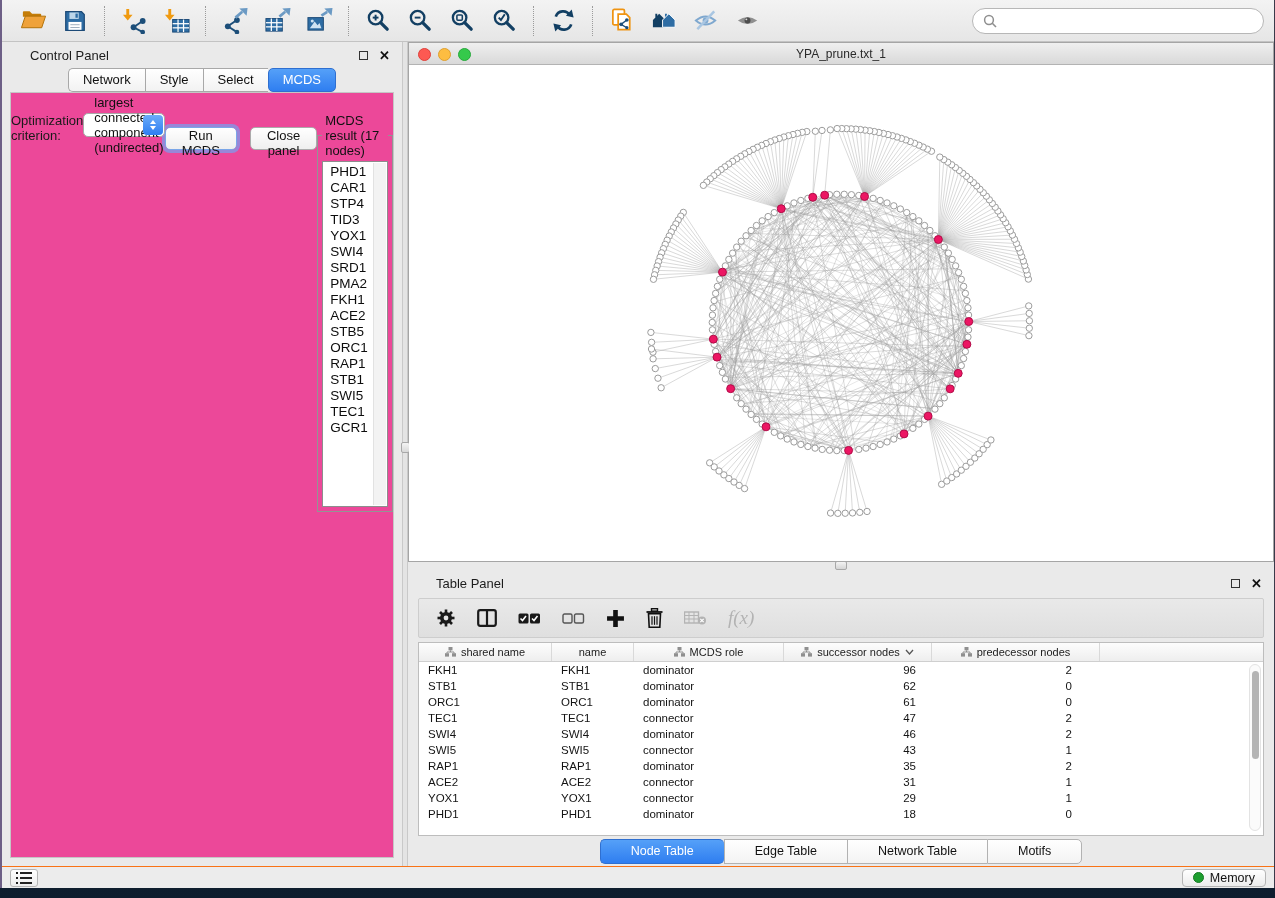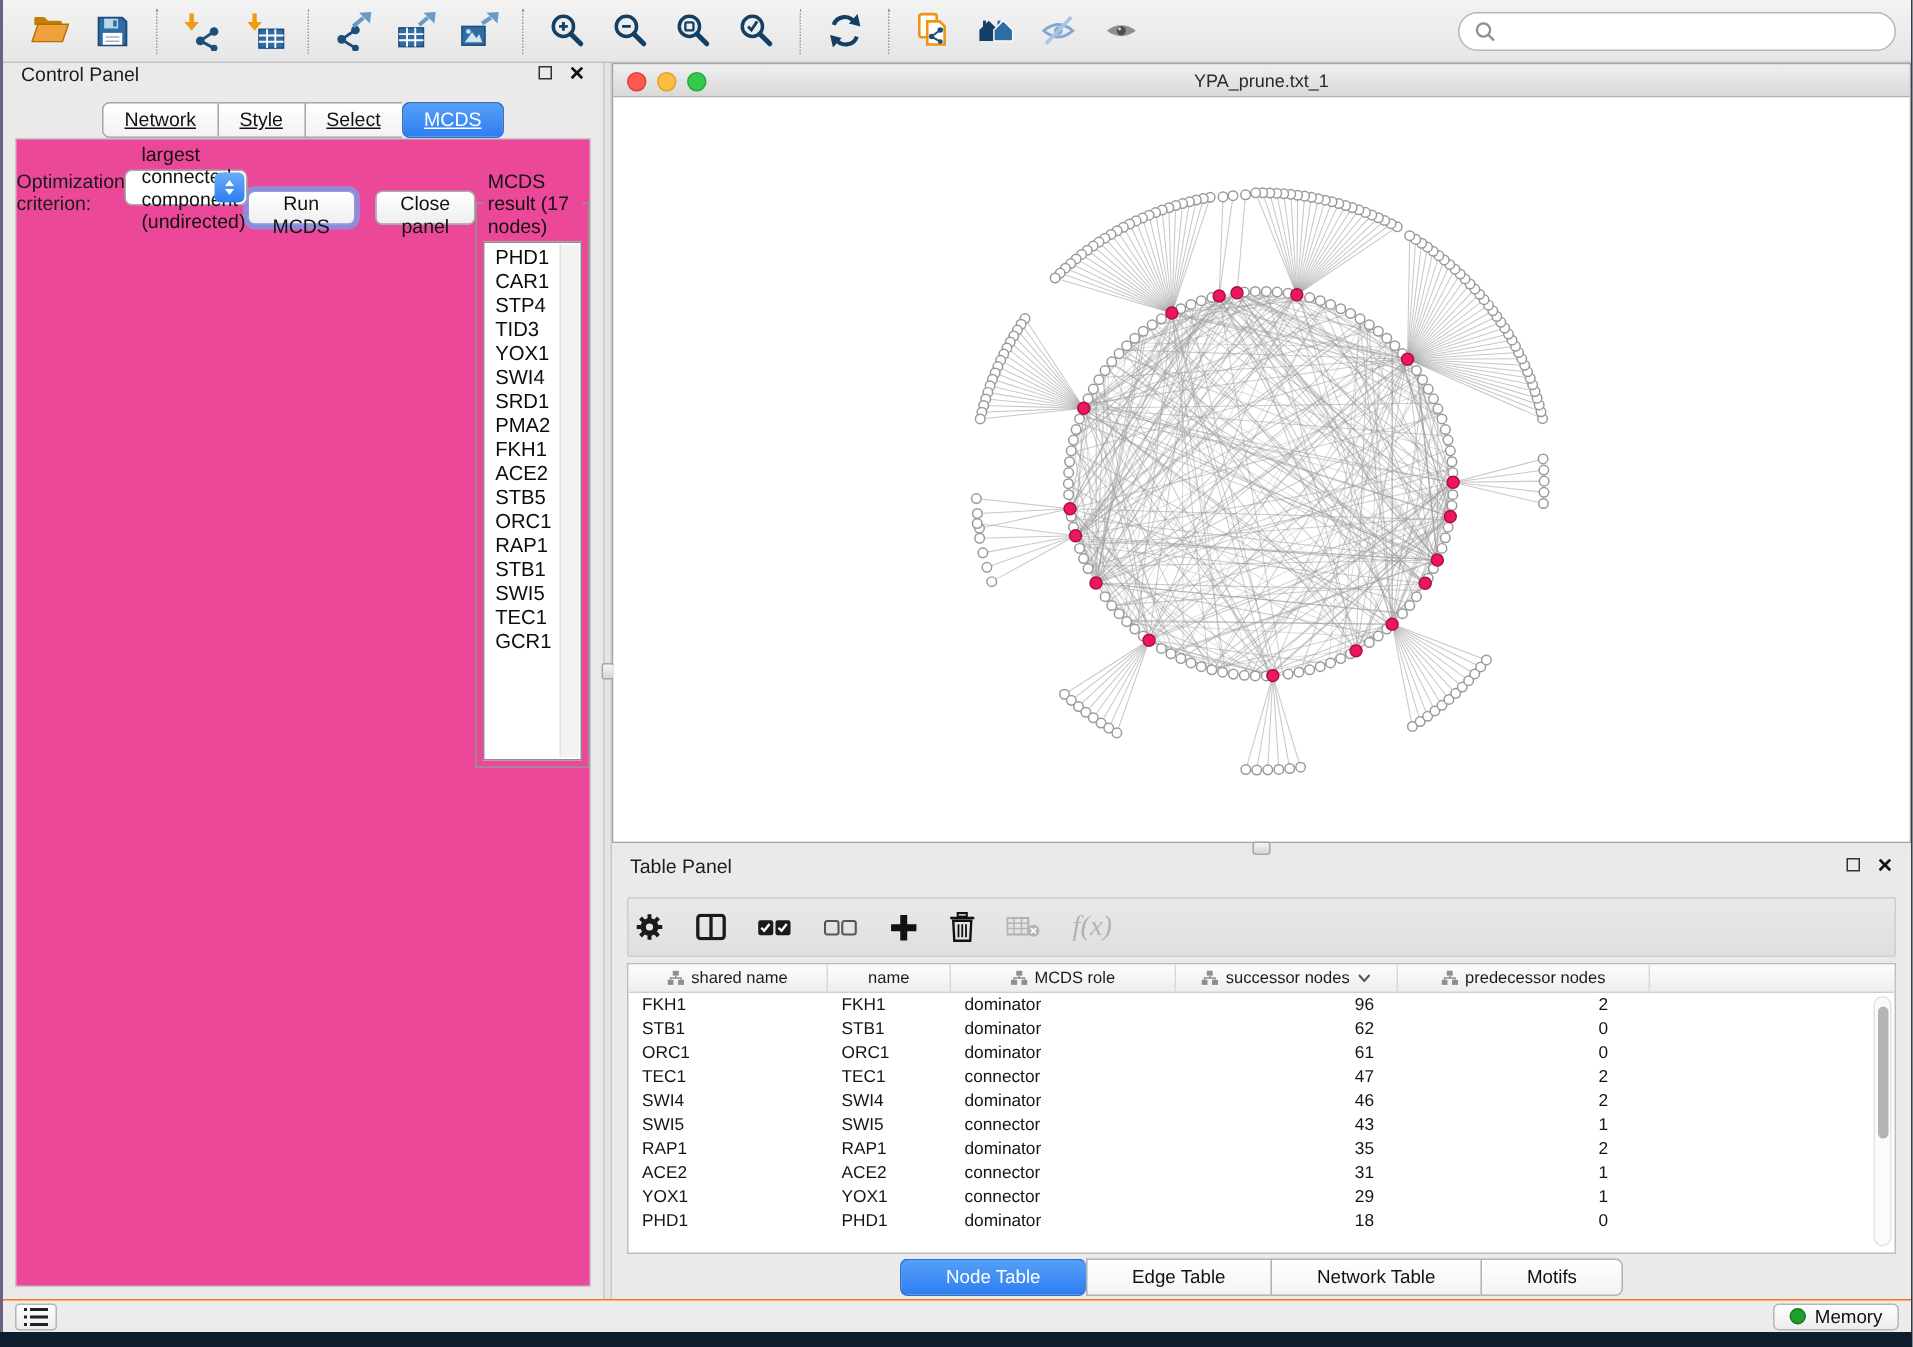--- a/index.html
+++ b/index.html
@@ -27,30 +27,30 @@
     margin-left:auto; width:292px; height:26px; background:#fff;
     border:1px solid #b7b7b7; border-radius:13px; display:flex; align-items:center; padding:0 10px; gap:6px;
   }
   .search input { border:none; outline:none; flex:1; font-size:12px; font-family:"Liberation Sans",sans-serif; background:transparent; color:#333; }
 
   
   .main { flex:1; display:flex; min-height:0; }
 
   
   .cpanel { width:400px; flex:0 0 400px; display:flex; flex-direction:column; background:#eaeaea; }
-  .phead { height:26px; flex:0 0 26px; display:flex; align-items:flex-start; padding:0 12px; }
+  .phead { height:26px; flex:0 0 26px; display:flex; align-items:center; padding:0 12px;margin-left:16px; }
   .phead .ptitle { font-size:13px; color:#1c1c1c; }
   .phead .hicons { margin-left:auto; display:flex; align-items:center; gap:11px; }
   .floatbox { width:9px; height:9px; border:1.5px solid #333; display:inline-block; }
   .closex { font-size:13px; font-weight:bold; color:#111; line-height:1; }
 
   .tabsrow { height:24px; flex:0 0 24px; display:flex; justify-content:center; align-items:flex-end; }
   .ctab {
     font-size:13px; color:#111; padding:3px 14px 4px; background:linear-gradient(#ffffff,#f2f2f2);
-    border:1px solid #a8a8a8; border-right:none; cursor:default;text-decoration:underline;
+    border:1px solid #a8a8a8; border-right:none; cursor:default;
   }
   .ctab:first-child { border-radius:5px 0 0 5px; }
   .ctab:last-child  { border-radius:0 5px 5px 0; border-right:1px solid #a8a8a8; }
   .ctab.active { background:linear-gradient(#55a0f8,#2f7ef0); color:#fff; border-color:#2f6fd0; border-radius:5px; }
 
   .pcontent {
     flex:1; margin:0 8px 8px; border:1px solid #c6c6c6; background:#ec4899;
     display:flex; flex-direction:row; align-items:flex-start; padding-top:20px; min-height:0;
   }
   .optlabel { font-size:13px; color:#1a1a1a; margin-bottom:13px; }
@@ -103,21 +103,21 @@
   .netcanvas { flex:1; background:#fff; position:relative; overflow:hidden; }
   .netcanvas svg { position:absolute; inset:0; }
 
   .hsplit { height:8px; flex:0 0 8px; background:#e9e9e9; position:relative; }
   .hgrip { position:absolute; left:50%; top:-1px; margin-left:-6px; width:12px; height:9px; background:linear-gradient(#f4f4f4,#d5d5d5); border:1px solid #a8a8a8; border-radius:2px; }
 
   
   .tpanel { flex:1; display:flex; flex-direction:column; background:#eaeaea; min-height:0; }
   .ttoolbar {
     height:40px; flex:0 0 40px; margin:2px 10px 4px; background:linear-gradient(#e9e9e9,#dfdfdf);
-    border:1px solid #cdcdcd; border-radius:2px; display:flex; align-items:center; gap:21px; padding:0 4px;
+    border:1px solid #cdcdcd; border-radius:2px; display:flex; align-items:center; gap:21px; padding:0 17px;
   }
   .ticon { display:flex; align-items:center; }
   .fx { font-family:"Liberation Serif",serif; font-style:italic; font-size:19px; color:#b3b3b3; }
   .twrap { flex:1; margin:0 10px; background:#fff; border:1px solid #bdbdbd; position:relative; overflow:hidden; min-height:0; }
   .thead { display:flex; height:19px; background:linear-gradient(#fdfdfd,#eeeeee); border-bottom:1px solid #cfcfcf; }
   .hcell {
     display:flex; align-items:center; justify-content:center; gap:5px;
     font-size:11px; color:#1c1c1c; border-right:1px solid #d9d9d9; height:100%;
   }
   .c0{width:133px}.c1{width:82px}.c2{width:150px}.c3{width:148px}.c4{width:168px}

